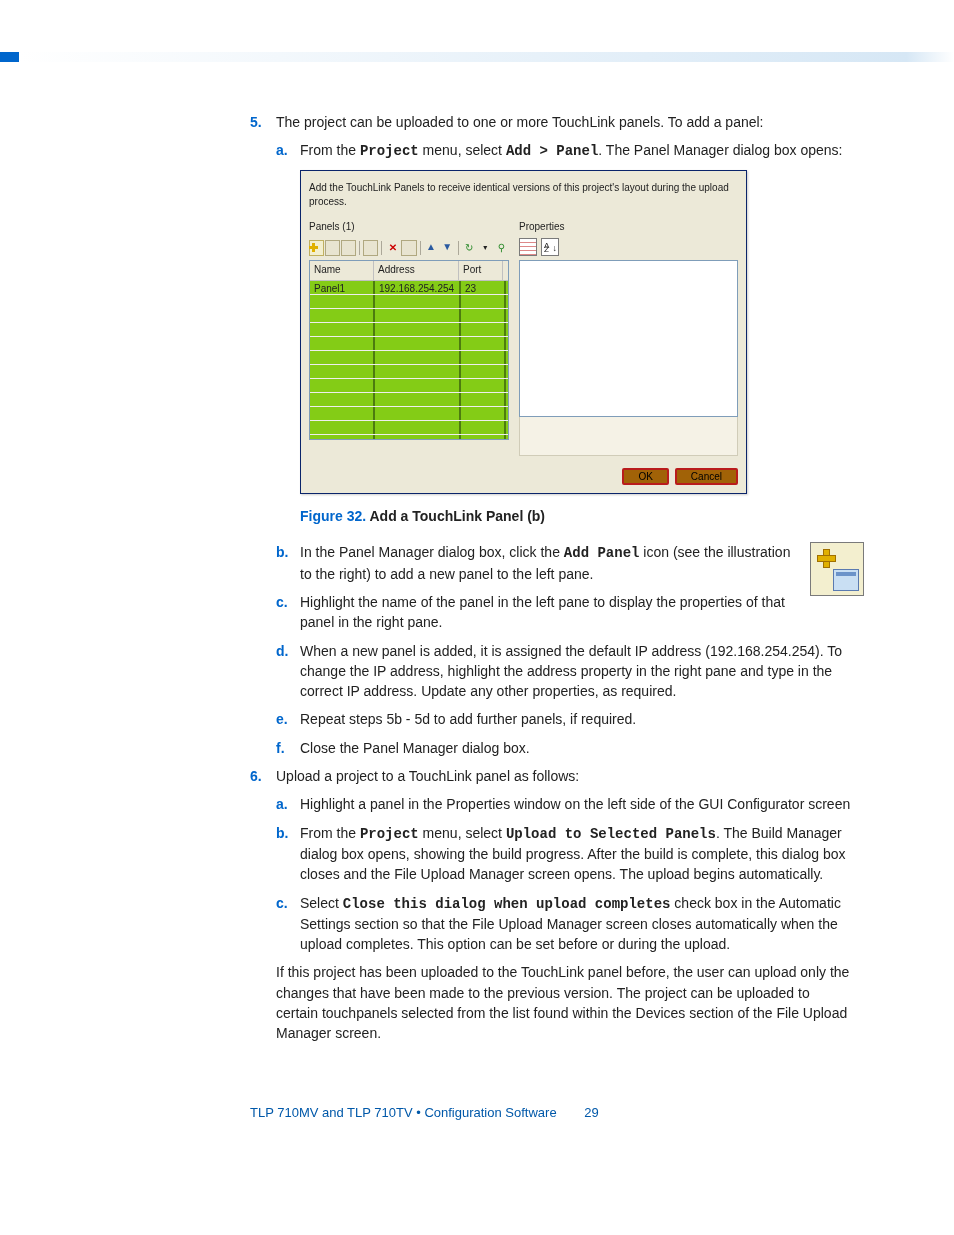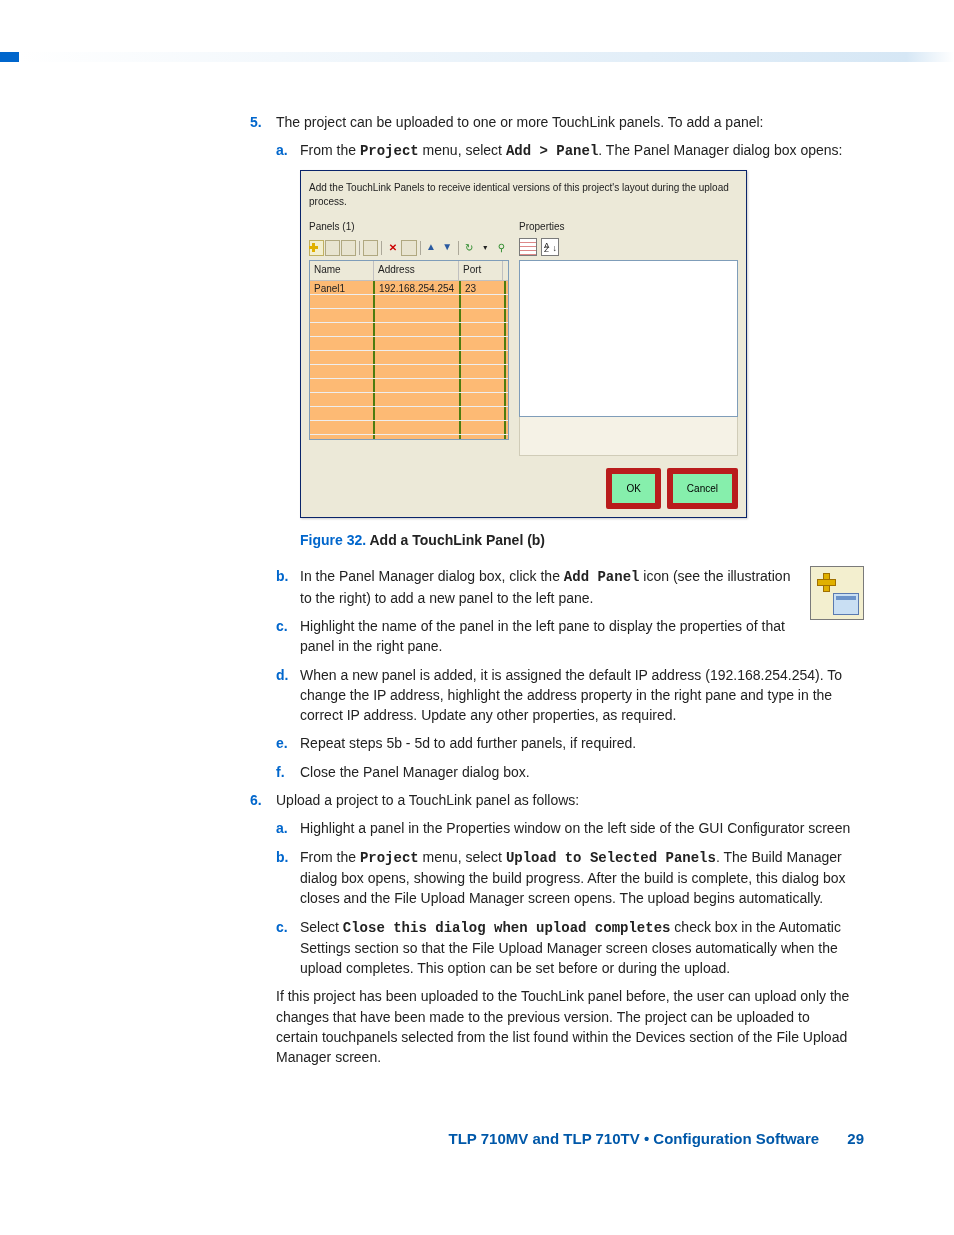--- a/index.html
+++ b/index.html
@@ -57,32 +57,32 @@
   .desc { font-size:10px; margin-bottom:10px;}
   .dialog-cols { display:flex; gap:10px;}
   .dcol-left { width: 200px;}
   .dcol-right { flex:1;}
   .sect-label { font-size:10px; margin-bottom:4px;}
   .toolbar { display:flex; gap:1px; padding:2px 0 4px 0; align-items:center; flex-wrap:nowrap;}
   .tb-icon { width:14px; height:14px; border:1px solid transparent; display:inline-block; }
   .tb-sep { width:1px; height:14px; background:#aca899; margin:0 2px;}
   .tb-r { display:flex; gap:4px;}
   .tb-r .sq { width:16px; height:16px; border:1px solid #7a7a7a; background:#fff;}
-  .grid-box { background:#fdba74; border:1px solid #7f9db9; height:178px; overflow:hidden;}
+  .grid-box { background:#84cc16; border:1px solid #7f9db9; height:178px; overflow:hidden;}
   .grid-head { display:flex; background:#ece9d8; border-bottom:1px solid #c0c0c0; font-size:10px;}
   .grid-head div { border-right:1px solid #c0c0c0; padding:2px 4px;}
   .gh-name{width:55px;} .gh-addr{width:76px;} .gh-port{width:35px;}
   .grid-body { font-size:10px;}
   .grid-row { display:flex; border-bottom:1px solid #eee; height:13px;}
   .grid-row div { border-right:2px solid #4d7c0f; padding:1px 4px;}
   .gc-name{width:55px;} .gc-addr{width:76px;} .gc-port{width:35px;}
   .prop-box { background:#fff; border:1px solid #7f9db9; height:155px;}
   .prop-footer { background:#f5f2e6; border:1px solid #d0ccb8; border-top:none; height:38px;}
   .btn-row { display:flex; justify-content:flex-end; gap:6px; padding-top:12px;}
-  .dbtn { font-size:10px; padding:9px 14px; background:#86efac; border:6px solid #b91c1c; border-radius:2px;}
+  .dbtn { font-size:10px; padding:1px 14px; background:#a16207; border:2px solid #b91c1c; border-radius:2px;}
 
   .side-icon {
     float:right;
     width:52px; height:52px;
     border:1px solid #7a7a7a;
     background:#f3efcf;
     margin-left:12px; margin-bottom:4px;
     position:relative;
   }
   .side-icon .plus {
@@ -98,23 +98,23 @@
     position:absolute; right:4px; bottom:4px;
     width:24px; height:20px; background:#c9dff3; border:1px solid #5a7ab0;
   }
   .side-icon .panel::before {
     content:""; position:absolute; left:2px; top:2px; right:2px; height:4px; background:#6b93c9;
   }
 
   .footer {
     position: relative;
     margin-top: 60px;
-    text-align: right;
-    font-size: 15px;
-    font-weight: bold;
+    text-align: left;
+    font-size: 13px;
+    font-weight: normal;
     color:#0058a9;
     padding-right: 0;
   }
   .footer .pg { margin-left: 24px;}
   .clearfix::after { content:""; display:table; clear:both;}
 </style>
 </head>
 <body>
 
 <div class="topbar"></div>

